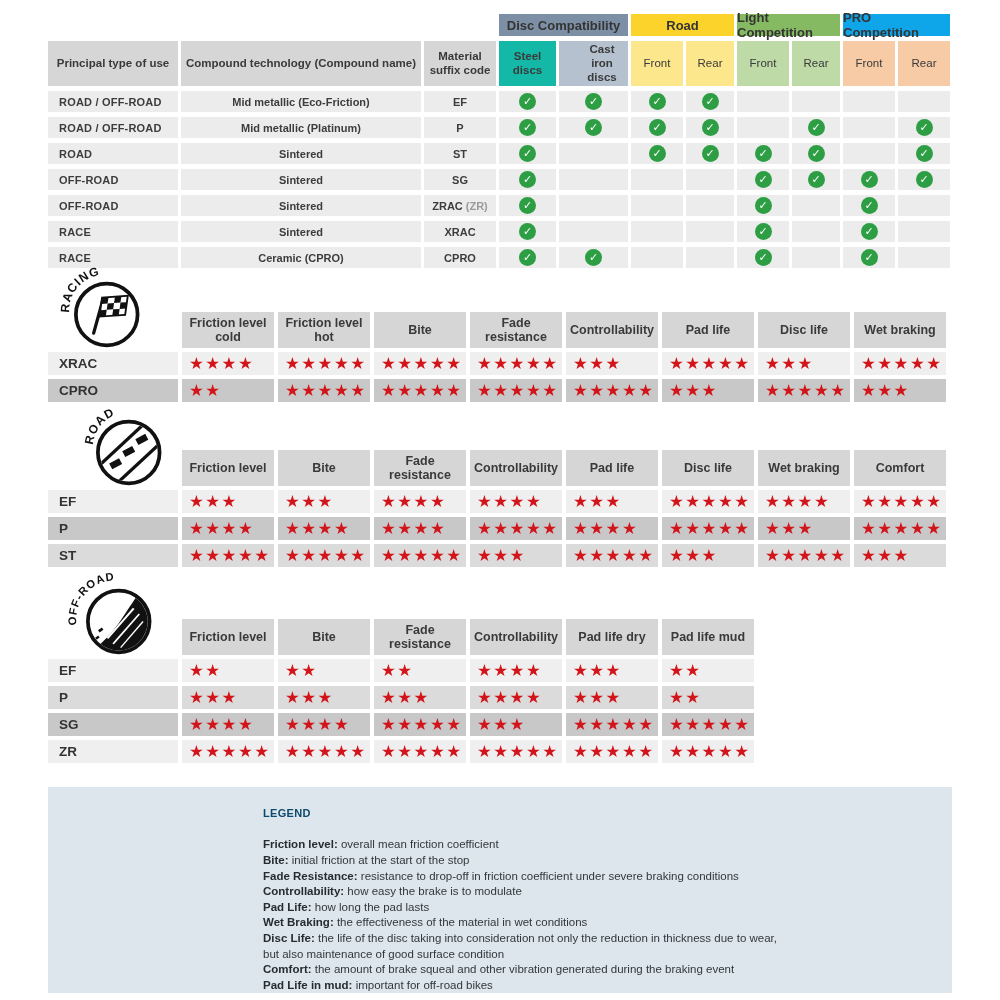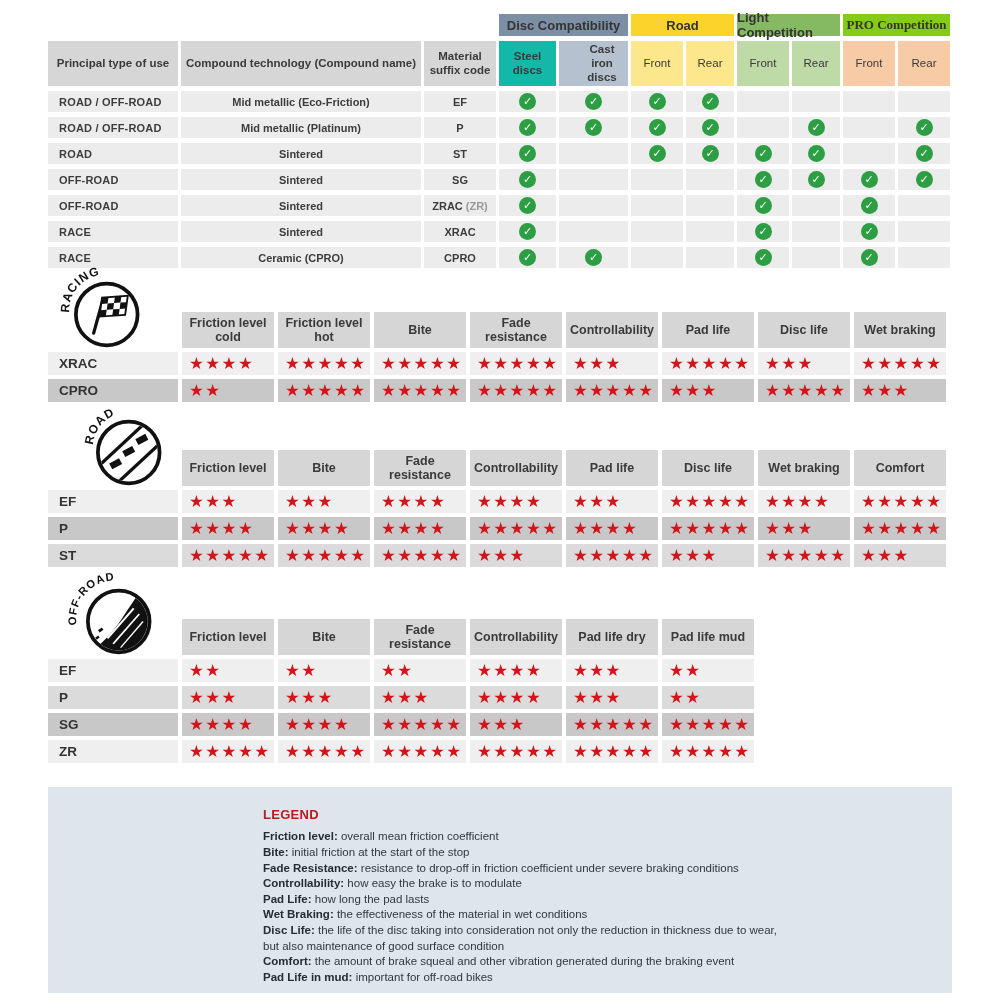--- a/index.html
+++ b/index.html
@@ -67,35 +67,35 @@
   .s-dark{background:#c8c8c8;}
 
   .sicon{position:absolute;width:86px;height:86px;top:-48px;overflow:visible;}
   .racing .sicon{left:12px;}
   .road .sicon{left:34px;}
   .offroad .sicon{left:24px;}
   .arctext{font-family:"Liberation Sans",sans-serif;font-weight:bold;font-size:13px;fill:#111;letter-spacing:1px;}
 
   
   .legend{margin-top:24px;background:#dce6ec;width:904px;height:206px;box-sizing:border-box;padding:20px 20px 0 215px;}
-  .legend-title{color:#b91c1c;font-weight:bold;font-size:13px;margin-bottom:7px;letter-spacing:.3px;}
+  .legend-title{color:#0c4a6e;font-weight:bold;font-size:11px;margin-bottom:18px;letter-spacing:.3px;}
   .lline{font-size:11.5px;line-height:15.6px;color:#32383d;white-space:pre-line;}
   .lline b{color:#272c31;}
 </style>
 </head>
 <body>
 
 <div class="page">
 
   <div class="compat">
       <div class="gspacer"></div>
       <div class="ghead" style="background: rgb(125, 143, 165);">Disc Compatibility</div>
       <div class="ghead" style="background: rgb(251, 211, 43);">Road</div>
       <div class="ghead" style="background: rgb(133, 186, 99);">Light Competition</div>
-      <div class="ghead" style="background: #84cc16; font-family: Liberation Serif, serif;">PRO Competition</div>
+      <div class="ghead" style="background: #0ea5e9;">PRO Competition</div>
       <div class="chead">Principal type of use</div>
       <div class="chead">Compound technology (Compound name)</div>
       <div class="chead">Material suffix code</div>
       <div class="chead" style="background: #14b8a6;">Steel discs</div>
       <div class="chead" style="background: rgb(181, 193, 206); padding-left: 20px;">Cast iron discs</div>
       <div class="chead fr" style="background: rgb(252, 231, 141);">Front</div>
       <div class="chead fr" style="background: rgb(252, 231, 141);">Rear</div>
       <div class="chead fr" style="background: rgb(190, 218, 167);">Front</div>
       <div class="chead fr" style="background: rgb(190, 218, 167);">Rear</div>
       <div class="chead fr" style="background: rgb(247, 203, 166);">Front</div>

